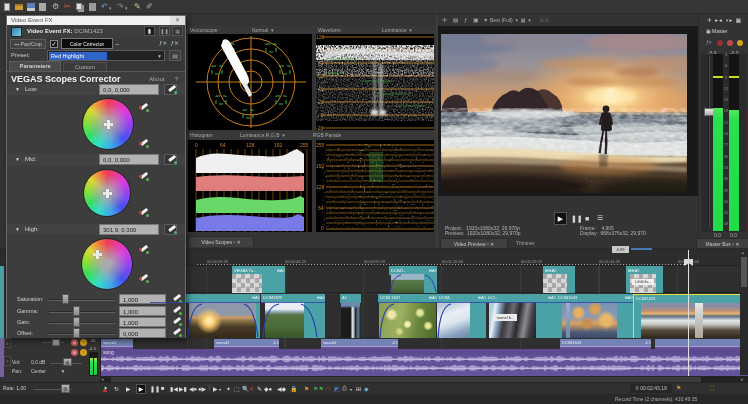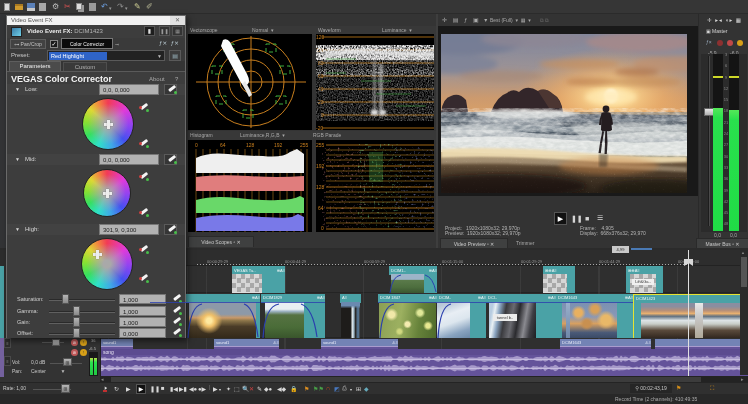--- a/index.html
+++ b/index.html
@@ -660,21 +660,21 @@
     </div>
     <div class="a" style="left:162px;top:0.5px;width:12px;height:11px;background:#3d3d3d;border:1px solid #5a5a5a;color:#9ab4be;font-size:6px;line-height:10px;text-align:center">▤</div>
   </div>
 
   <div class="a" style="left:0;top:45px;width:178px;height:10px;background:#353535">
     <div class="a" style="left:2px;top:0;width:52px;height:10px;background:#4b4b4b;border:1px solid #5e5e5e;border-bottom:none;color:#f0f0f0;font-size:6px;line-height:9px;text-align:center">Parameters</div>
     <div class="a" style="left:56px;top:1px;width:44px;height:9px;background:#3a3a3a;border:1px solid #4e4e4e;border-bottom:none;color:#b0b0b0;font-size:6px;line-height:8px;text-align:center">Custom</div>
   </div>
 
   <div class="a" style="left:0;top:55px;width:178px;height:267px;background:#3d3d3d;border-top:1px solid #5a5a5a">
-    <div class="a" style="left:4px;top:2px;color:#f4f4f4;font-weight:bold;font-size:9px">VEGAS Color Corrector</div>
+    <div class="a" style="left:4px;top:2px;color:#f4f4f4;font-weight:bold;font-size:9px">VEGAS Scopes Corrector</div>
     <div class="a t6 gry" style="left:142px;top:4px">About</div>
     <div class="a t6 gry" style="left:168px;top:4px">?</div>
 
     <div class="a" style="left:0;top:12px;width:178px;height:11px;background:#424242">
       <div class="a t5 lt" style="left:8px;top:3px">▼</div>
           <div class="a t6 lt" style="left:18px;top:2px">Low:</div>
       <div class="a vbox" style="left:92px;top:0;width:60px;height:11px">0,0, 0,000</div>
       <div class="a" style="left:157px;top:0;width:13px;height:11px;background:#353535;border:1px solid #5a5a5a">
             <span class="drop a" style="left:1px;top:0">
               <i></i>

